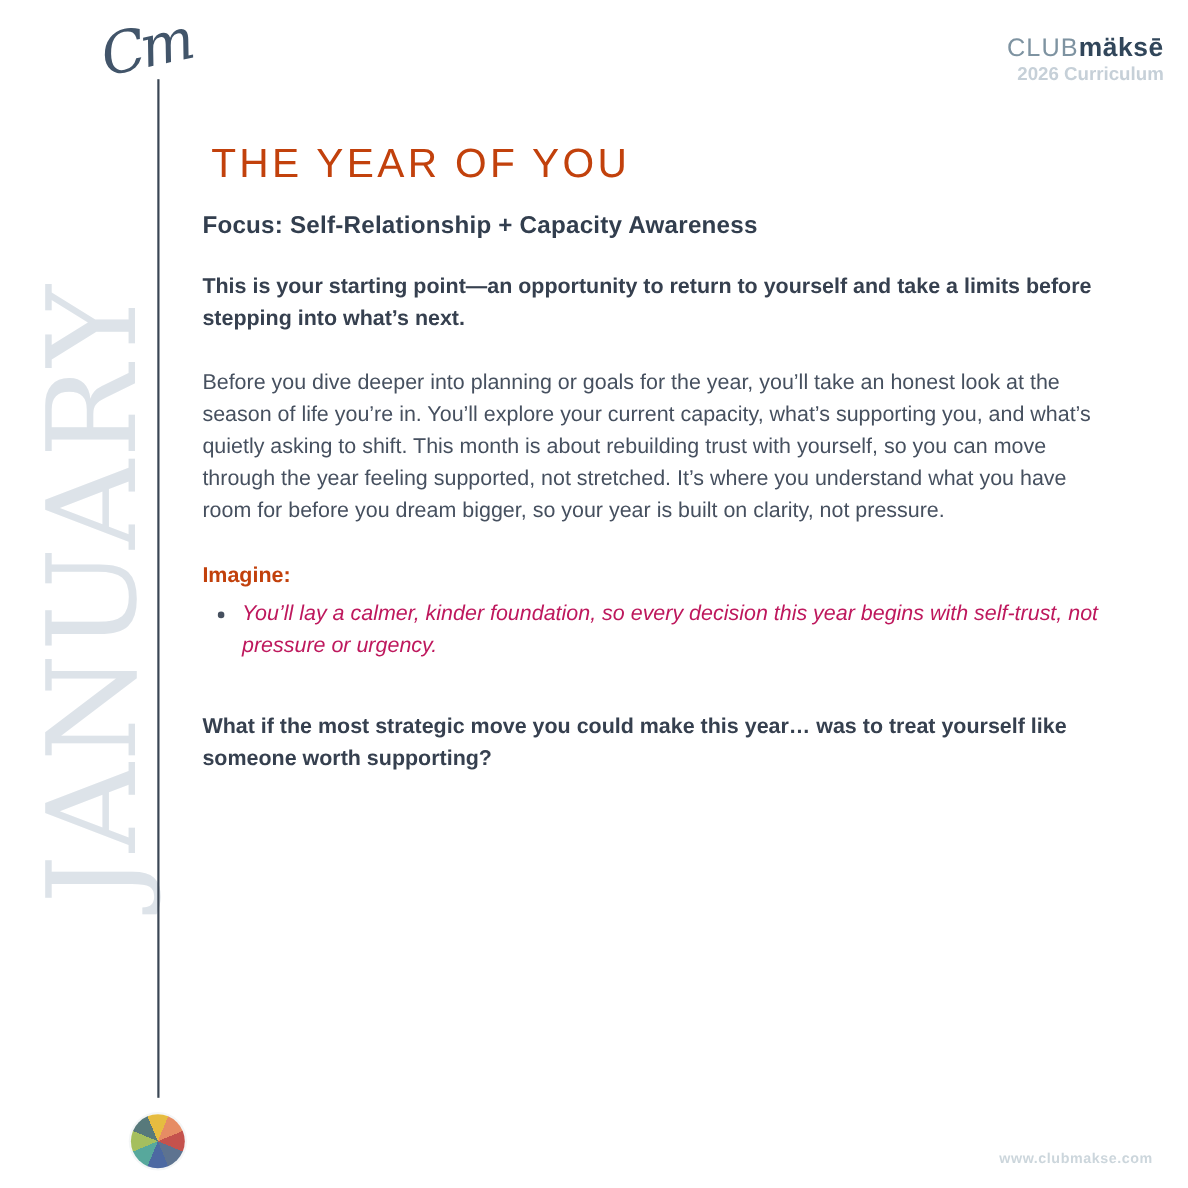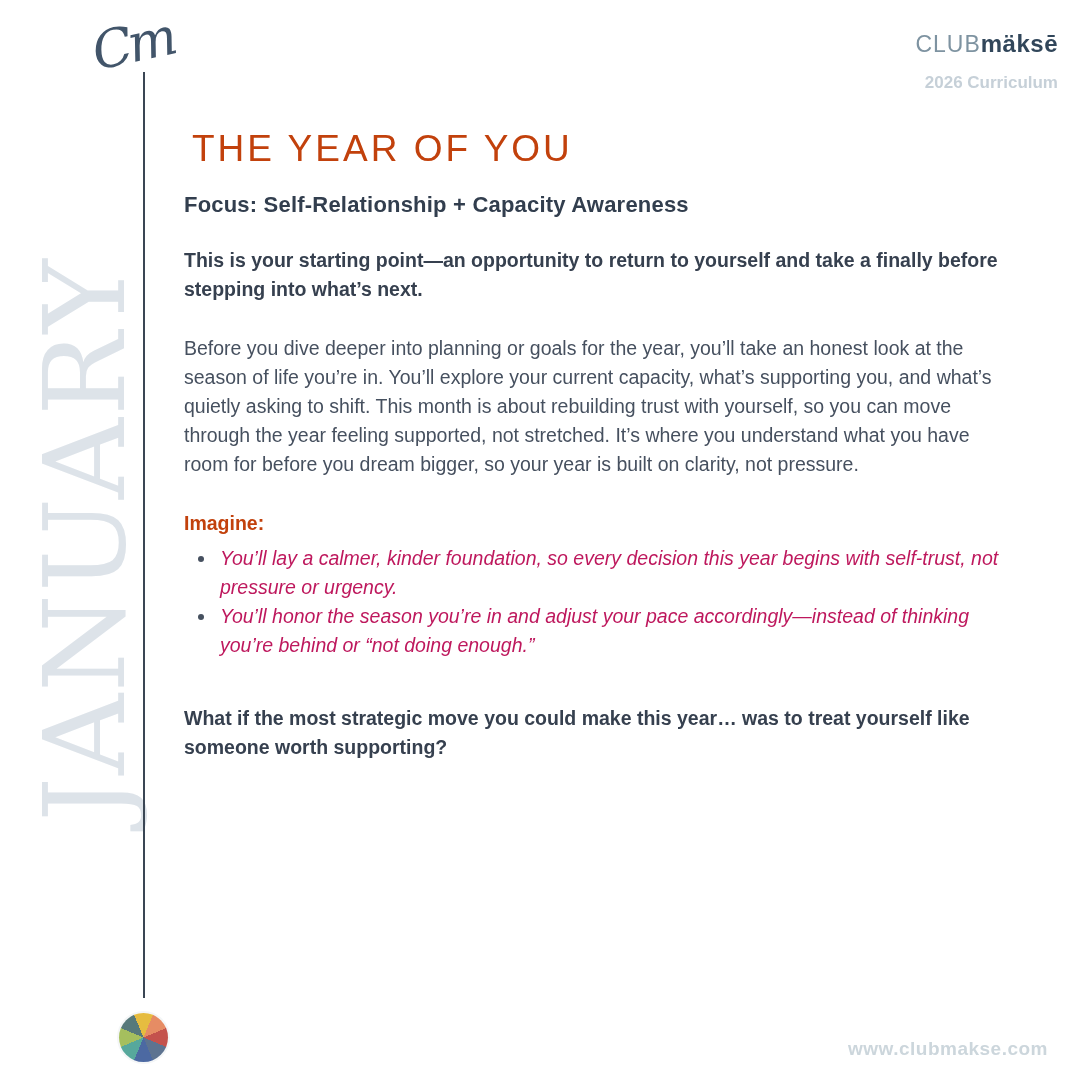--- a/index.html
+++ b/index.html
@@ -56,21 +56,21 @@
   .brand-club {
     font-size:23px; font-weight:300;
     color:#7e93a1; letter-spacing:1px;
   }
   .brand-makse {
     font-size:24px; font-weight:700;
     color:#31465a; letter-spacing:0.5px;
   }
   .brand-curriculum {
     font-size:17px; font-weight:700;
-    color:#c6d0d8; margin-top:15px;
+    color:#c6d0d8; margin-top:0;
   }
 
   
   .content {
     position:absolute; left:184px; top:128px;
     width:832px;
     color:#46505f;
     z-index:2;
   }
   .page-title {
@@ -122,21 +122,21 @@
   .color-wheel {
     position:absolute; left:119px; top:1013px;
     width:49px; height:49px;
     border-radius:50%;
     box-shadow:0 0 0 2px #f4f6f7;
   }
 
   
   .website {
     position:absolute; right:32px; bottom:20px;
-    font-size:19px; font-weight:700;
+    font-size:13px; font-weight:700;
     color:#ccd6dc; letter-spacing:0.5px;
   }
 </style>
 </head>
 <body>
 
 <div class="page">
 
   <div class="monogram">Cm</div>
 
@@ -149,30 +149,29 @@
       <span class="brand-club">CLUB</span><span class="brand-makse">mäksē</span>
     </div>
     <div class="brand-curriculum">2026 Curriculum</div>
   </div>
 
   <div class="content">
     <h1 class="page-title">THE YEAR OF YOU</h1>
 
     <h2 class="focus">Focus: Self-Relationship + Capacity Awareness</h2>
 
-    <p class="para bold">This is your starting point—an opportunity to return to yourself and take a finally before stepping into what’s next.</p>
+    <p class="para bold">This is your starting point—an opportunity to return to yourself and take a limits before stepping into what’s next.</p>
 
     <p class="para">Before you dive deeper into planning or goals for the year, you’ll take an honest look at the season of life you’re in. You’ll explore your current capacity, what’s supporting you, and what’s quietly asking to shift. This month is about rebuilding trust with yourself, so you can move through the year feeling supported, not stretched. It’s where you understand what you have room for before you dream bigger, so your year is built on clarity, not pressure.</p>
 
 
     <p class="imagine">Imagine:</p>
 
     <ul class="bullets">
       <li>You’ll lay a calmer, kinder foundation, so every decision this year begins with self-trust, not pressure or urgency.</li>
-      <li>You’ll honor the season you’re in and adjust your pace accordingly—instead of thinking you’re behind or “not doing enough.”</li>
     </ul>
 
     <p class="closing">What if the most strategic move you could make this year… was to treat yourself like someone worth supporting?</p>
   </div>
 
   <div class="color-wheel" style="background: conic-gradient(from -22.5deg, rgb(230, 188, 64) 0deg, rgb(230, 188, 64) 45deg, rgb(230, 140, 100) 45deg, rgb(230, 140, 100) 90deg, rgb(196, 82, 77) 90deg, rgb(196, 82, 77) 135deg, rgb(93, 115, 144) 135deg, rgb(93, 115, 144) 180deg, rgb(76, 105, 162) 180deg, rgb(76, 105, 162) 225deg, rgb(87, 168, 156) 225deg, rgb(87, 168, 156) 270deg, rgb(165, 191, 94) 270deg, rgb(165, 191, 94) 315deg, rgb(87, 121, 123) 315deg, rgb(87, 121, 123) 360deg);"></div>
 
   <div class="website">www.clubmakse.com</div>
 
 </div>

